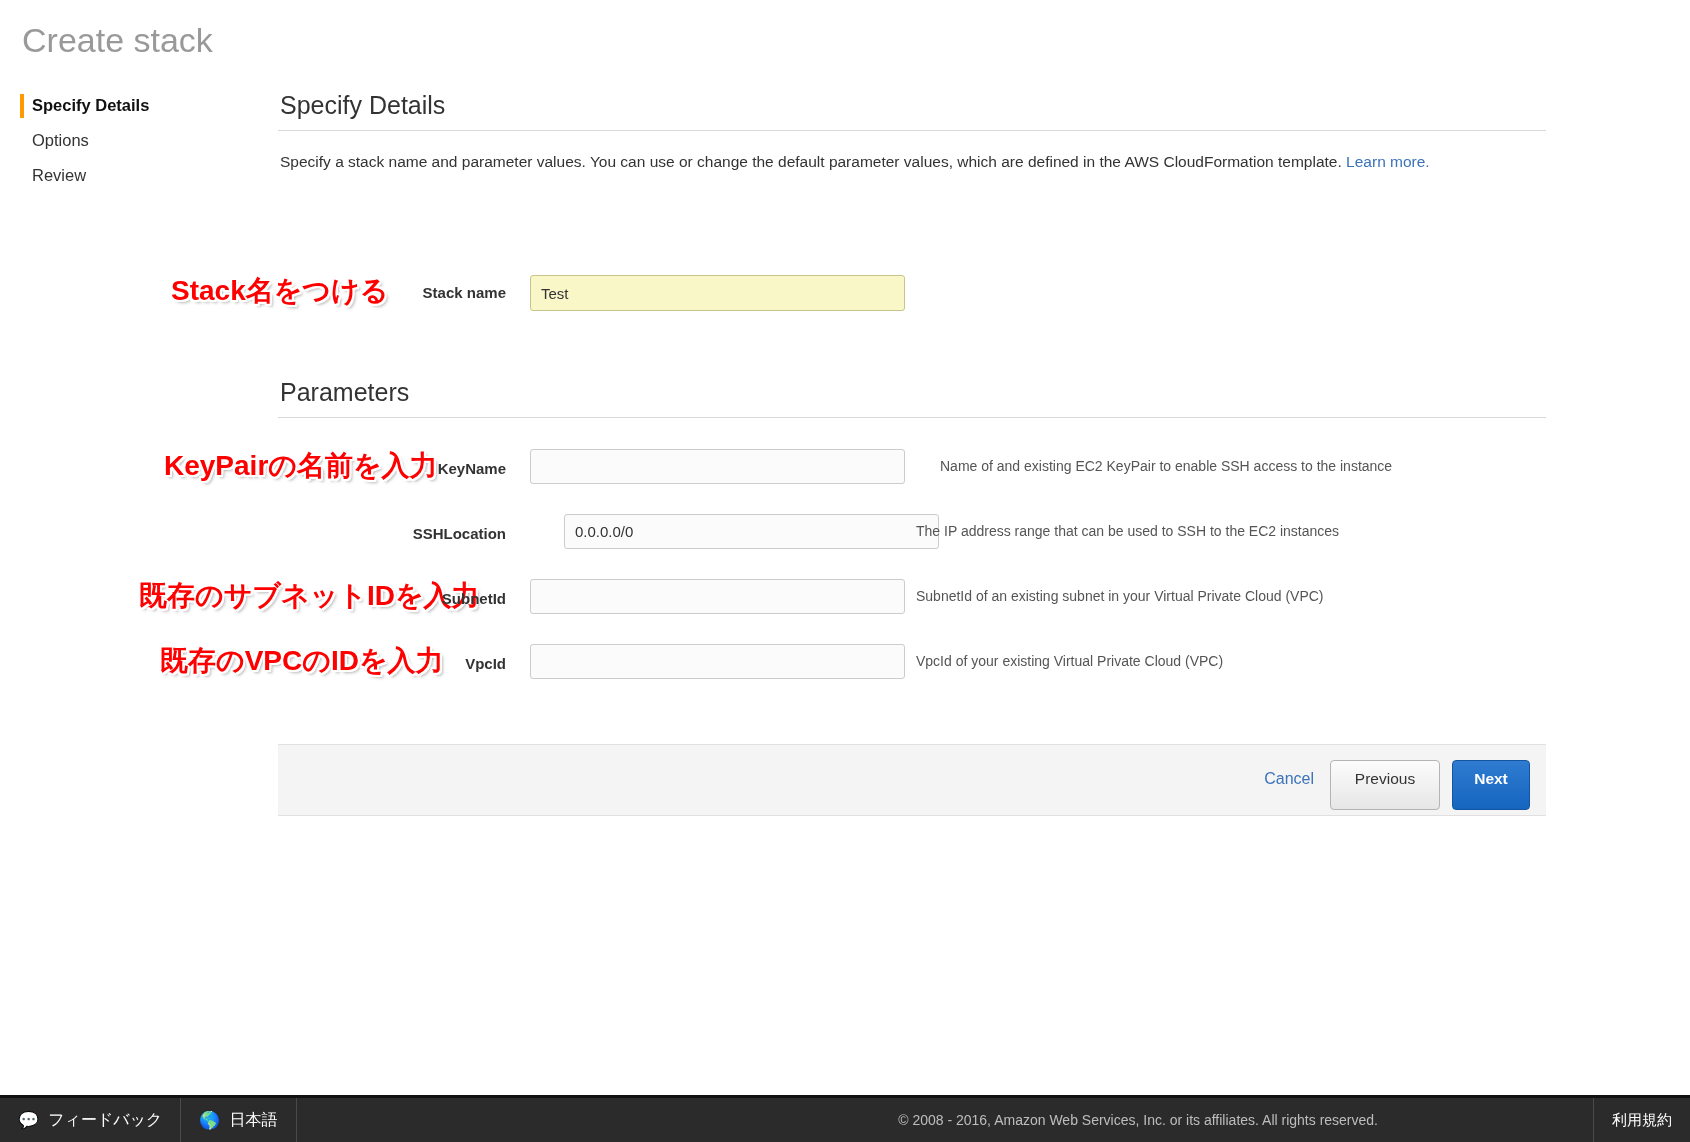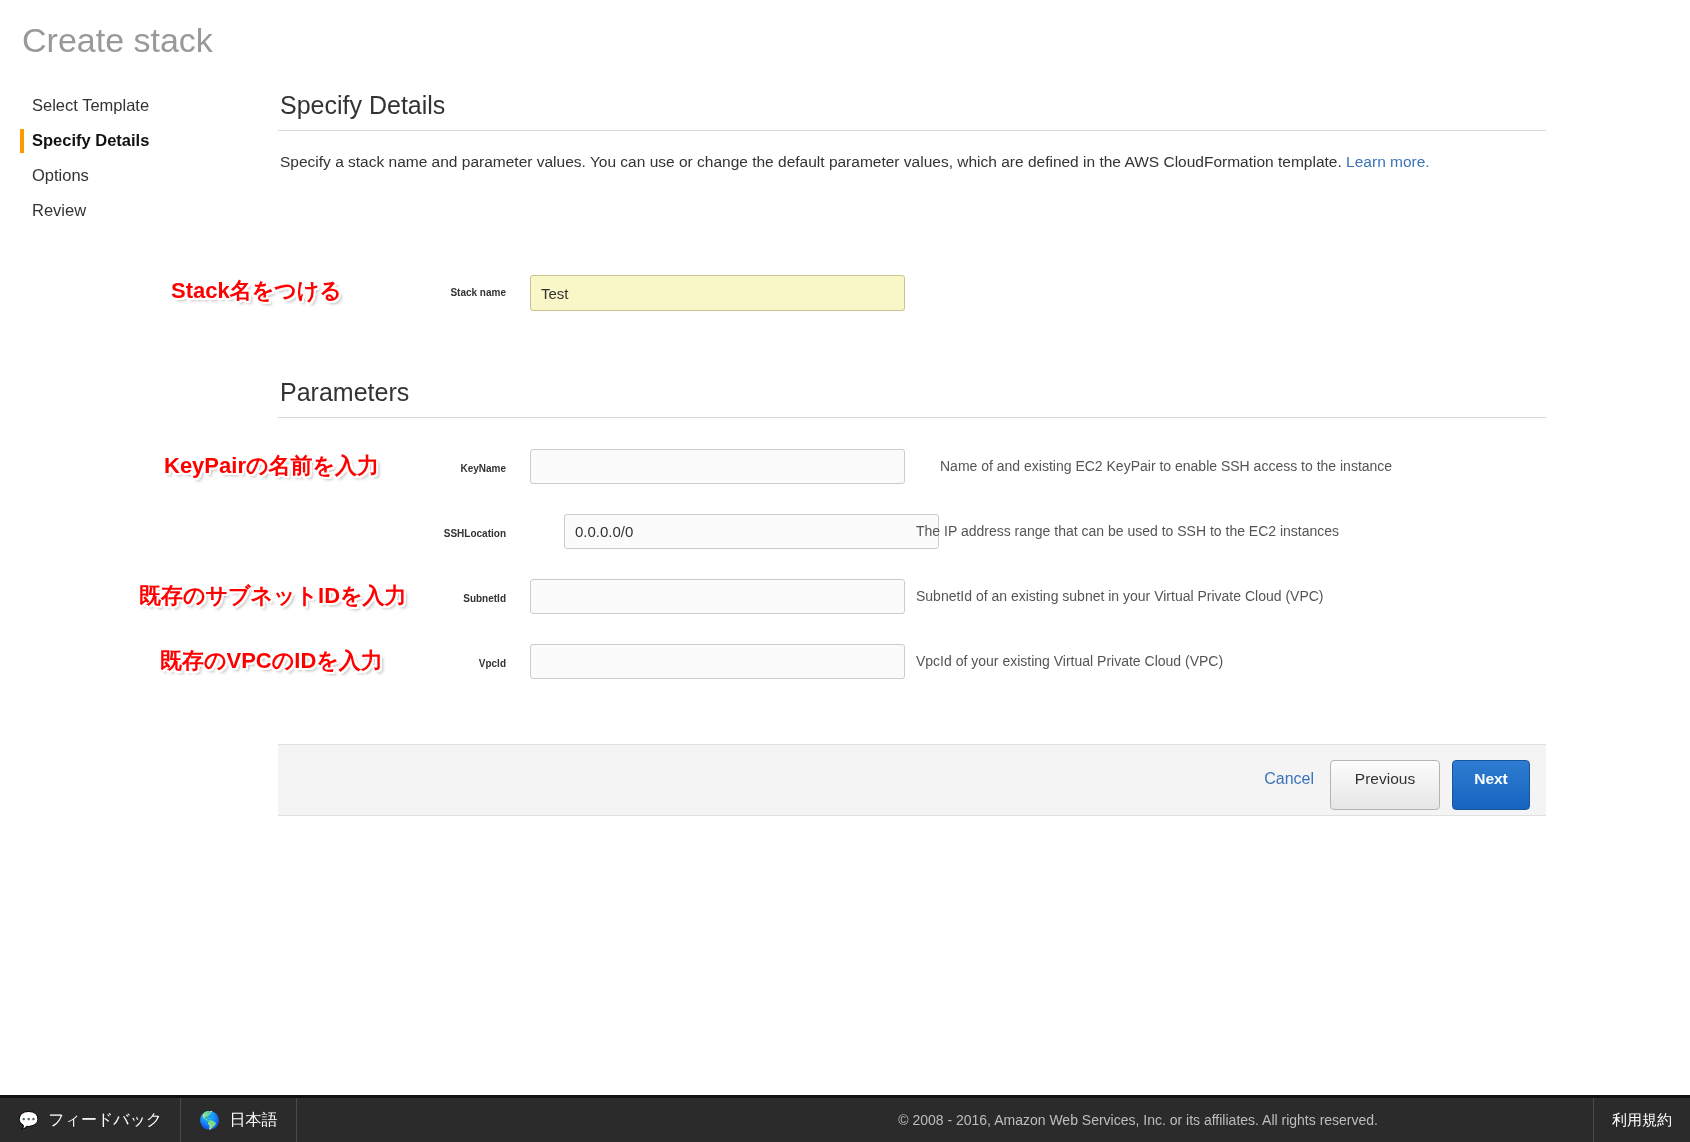--- a/index.html
+++ b/index.html
@@ -83,21 +83,21 @@
     color: #333333;
     padding-left: 2px;
     width: 1266px;
   }
   .intro a, .link {
     color: #3b73b9;
     text-decoration: none;
   }
   .lbl {
     position: absolute;
-    font-size: 10px;
+    font-size: 15px;
     font-weight: bold;
     color: #333333;
     text-align: right;
     line-height: 20px;
   }
   .field {
     position: absolute;
     border: 1px solid #cccccc;
     border-radius: 3px;
     background: #fbfbfb;
@@ -117,21 +117,21 @@
     color: #555555;
     line-height: 20px;
     white-space: nowrap;
   }
 
   
   .annot {
     position: absolute;
     color: #ff0000;
     font-weight: bold;
-    font-size: 22px;
+    font-size: 28px;
     line-height: 28px;
     white-space: nowrap;
     text-shadow:
       2px 2px 0 #ffffff, -2px 2px 0 #ffffff, 2px -2px 0 #ffffff, -2px -2px 0 #ffffff,
       2px 0 0 #ffffff, -2px 0 0 #ffffff, 0 2px 0 #ffffff, 0 -2px 0 #ffffff,
       3px 3px 3px rgba(120,120,120,0.55);
   }
 
   
   .buttonbar {
@@ -216,23 +216,20 @@
   }
   .bb-right { position: absolute; right: 0; top: 0; height: 44px; display: flex; }
   .bb-right .bb-cell { border-right: none; border-left: 1px solid #4a4a4a; font-size: 15px; }
 </style>
 </head>
 <body>
 
 <div class="page-title">Create stack</div>
 
 <div class="wizard-nav">
-  <div class="wizard-item">
-    <span>Select Template</span>
-  </div>
   <div class="wizard-item active">
     <span>Specify Details</span>
   </div>
   <div class="wizard-item">
     <span>Options</span>
   </div>
   <div class="wizard-item">
     <span>Review</span>
   </div>
 </div>

